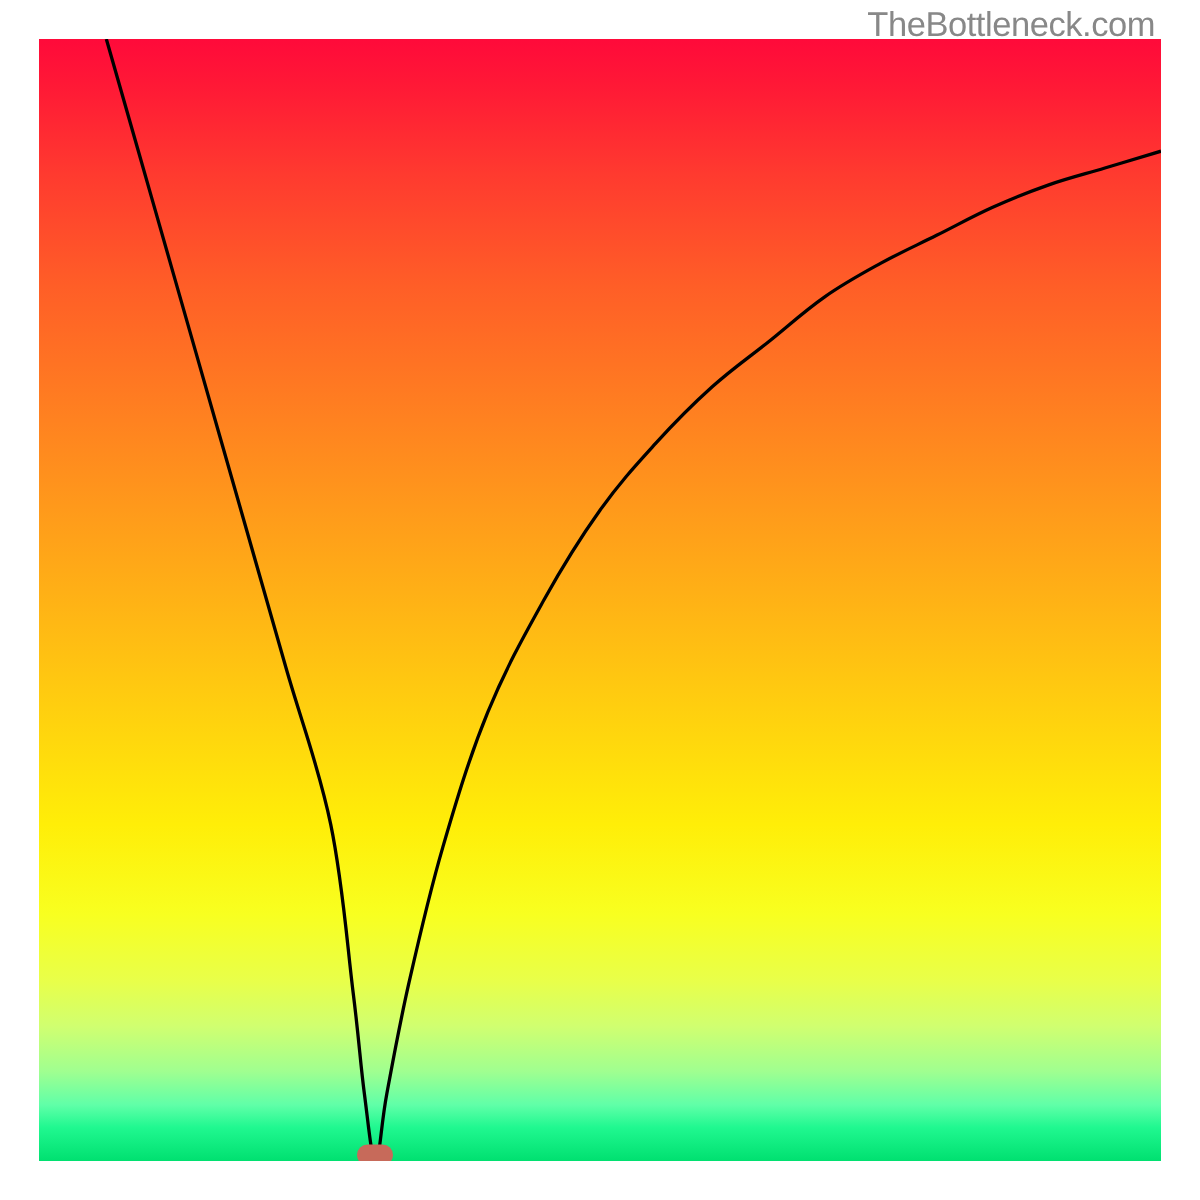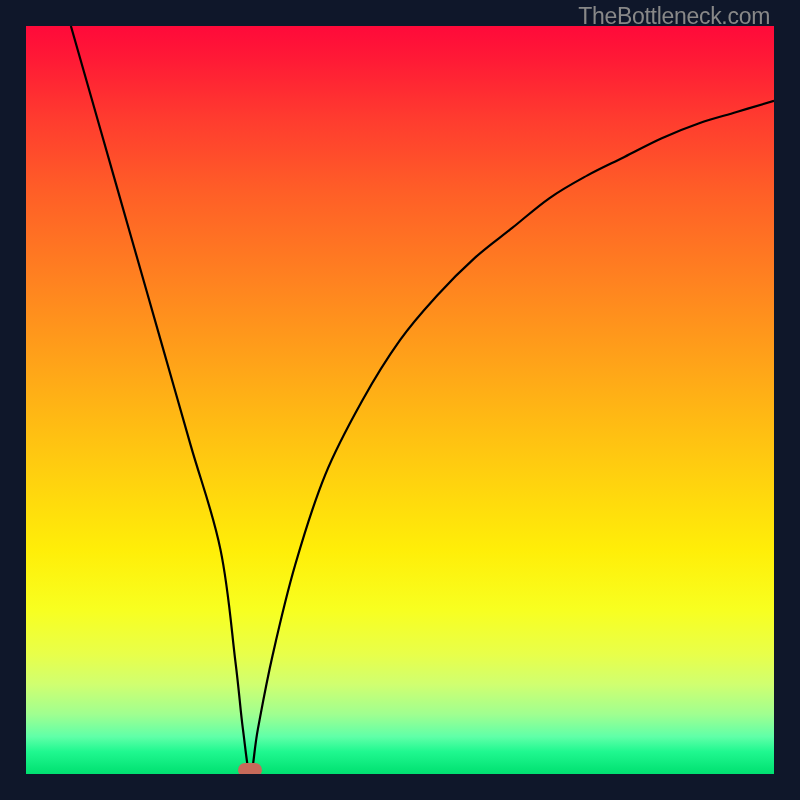--- a/index.html
+++ b/index.html
@@ -9,21 +9,21 @@
     height: 800px;
     background: #000;
     overflow: hidden;
     font-family: Arial, Helvetica, sans-serif;
   }
   .frame {
     position: absolute;
     top: 0; left: 0;
     width: 800px;
     height: 800px;
-    background: #0f172a;
+    background: #ffffff;
   }
   .plot-area {
     position: absolute;
     top: 26px;
     left: 26px;
     width: 748px;
     height: 748px;
     overflow: hidden;
   }
   .gradient-bg {

